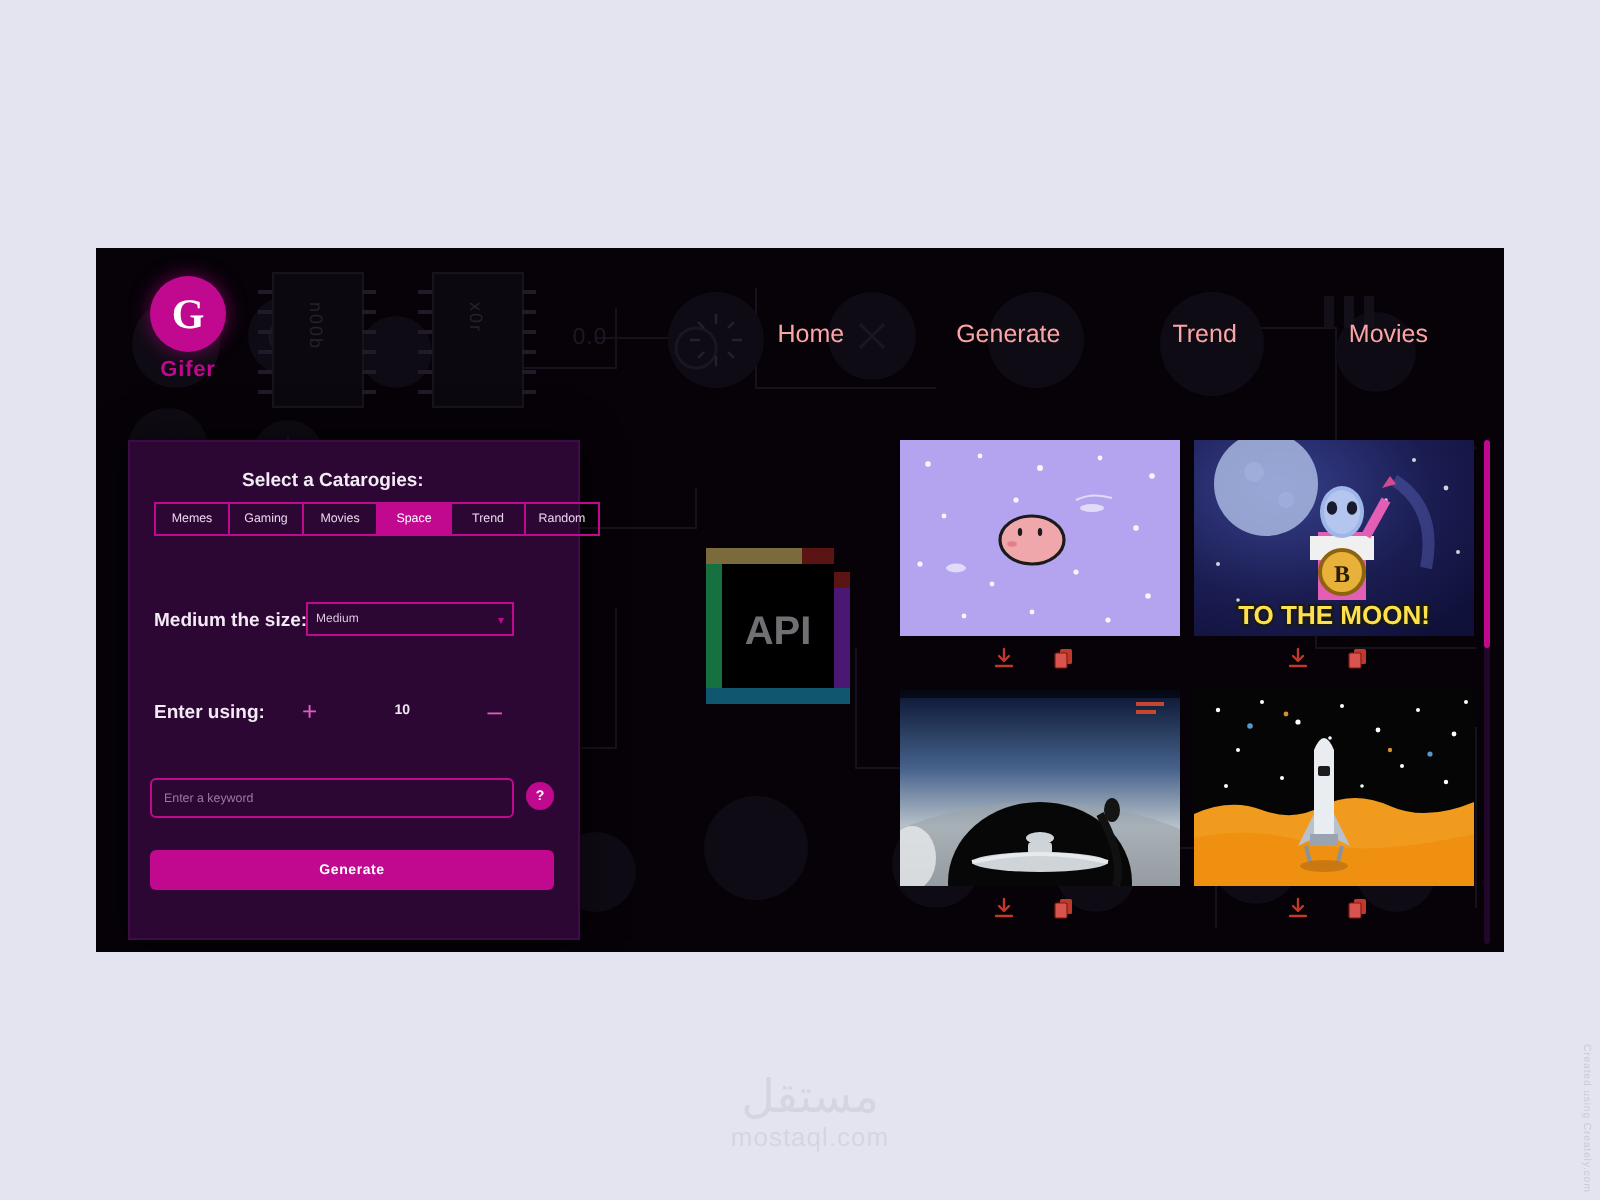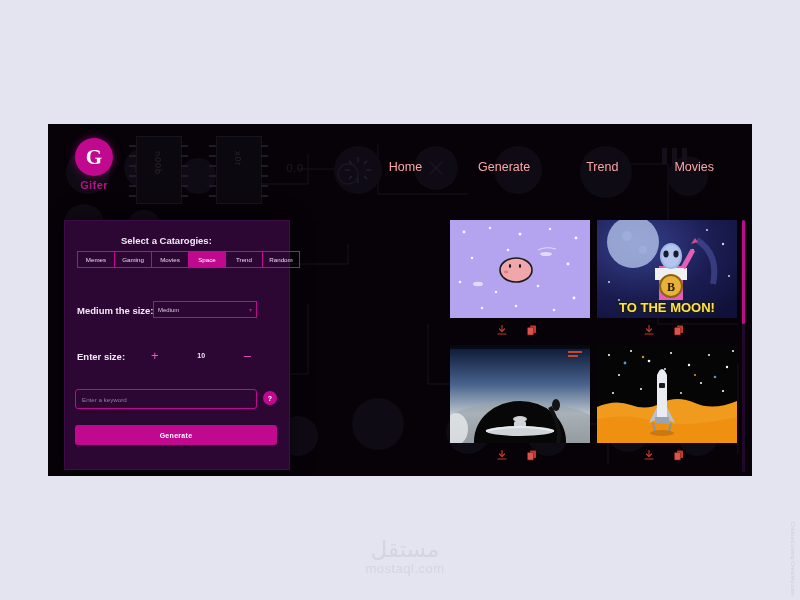--- a/index.html
+++ b/index.html
@@ -223,41 +223,54 @@
     </div>
 
     <nav id="main-nav">
       <div class="nav-item">Home</div>
       <div class="nav-item">Generate</div>
       <div class="nav-item">Trend</div>
       <div class="nav-item">Movies</div>
     </nav>
   </div>
 
+  <div id="api-placeholder">
+    <svg width="100" height="88" viewBox="0 0 100 88" aria-hidden="true">
+      <rect x="8" y="2" width="62" height="8" fill="#7a6a3c"></rect>
+      <rect x="62" y="6" width="10" height="10" fill="#5a1414"></rect>
+      <rect x="70" y="14" width="10" height="10" fill="#5a1414"></rect>
+      <rect x="56" y="2" width="16" height="8" fill="#5a1414"></rect>
+      <rect x="8" y="10" width="8" height="62" fill="#16703f"></rect>
+      <rect x="72" y="22" width="8" height="50" fill="#4a1773"></rect>
+      <rect x="8" y="72" width="72" height="8" fill="#10566e"></rect>
+      <rect x="16" y="10" width="56" height="62" fill="#000000"></rect>
+      <text x="44" y="50" text-anchor="middle" font-size="20" font-weight="bold" fill="#6f6f74" font-family="Liberation Sans">API</text>
+    </svg>
+  </div>
 
   <section id="control-panel">
 
     <div id="cat-label" class="panel-label">Select a Catarogies:</div>
 
     <div id="category-pills">
       <div class="pill">Memes</div>
       <div class="pill">Gaming</div>
       <div class="pill">Movies</div>
       <div class="pill active">Space</div>
       <div class="pill">Trend</div>
       <div class="pill">Random</div>
     </div>
 
     <div id="size-label" class="panel-label">Medium the size:</div>
     <div id="size-select">
       <span>Medium</span>
       <span class="caret">▾</span>
     </div>
 
-    <div id="count-label" class="panel-label">Enter size:</div>
+    <div id="count-label" class="panel-label">Enter using:</div>
     <div id="count-stepper">
       <span class="step-btn">+</span>
       <span id="count-value">10</span>
       <span class="step-btn">–</span>
     </div>
 
     <div id="keyword-input">
       <span>Enter a keyword</span>
     </div>
     <div id="help-icon">?</div>

